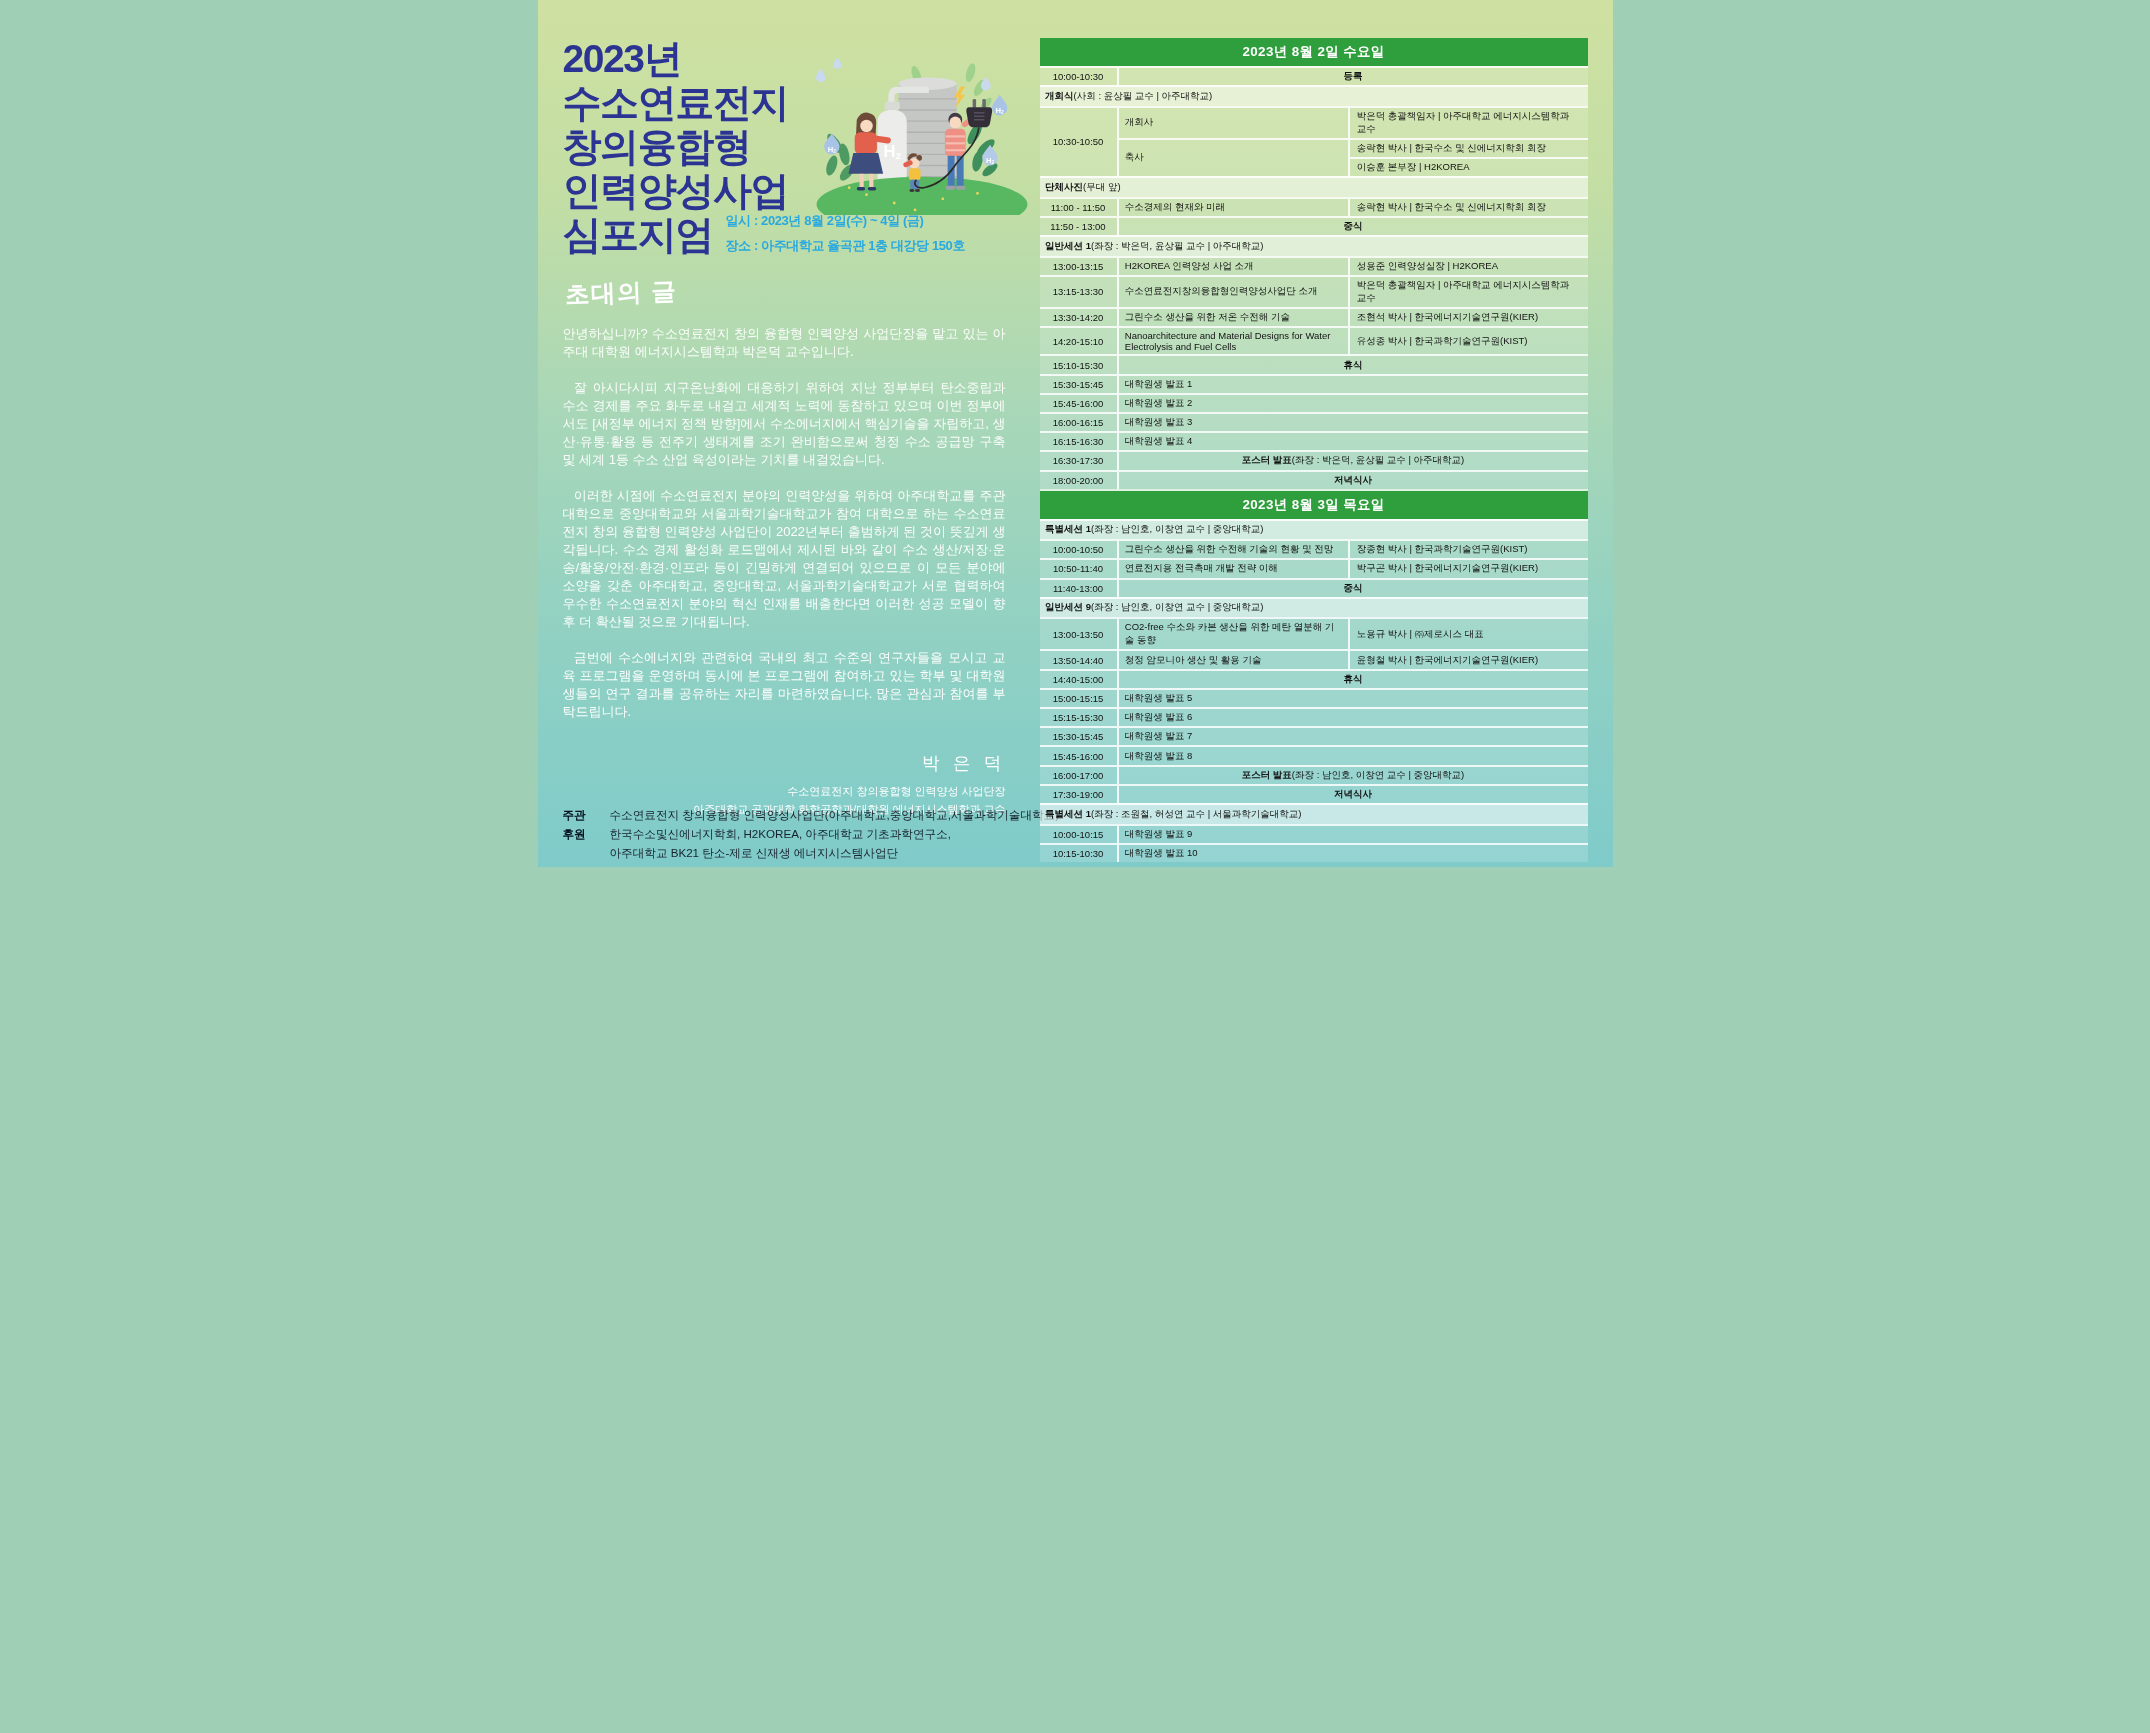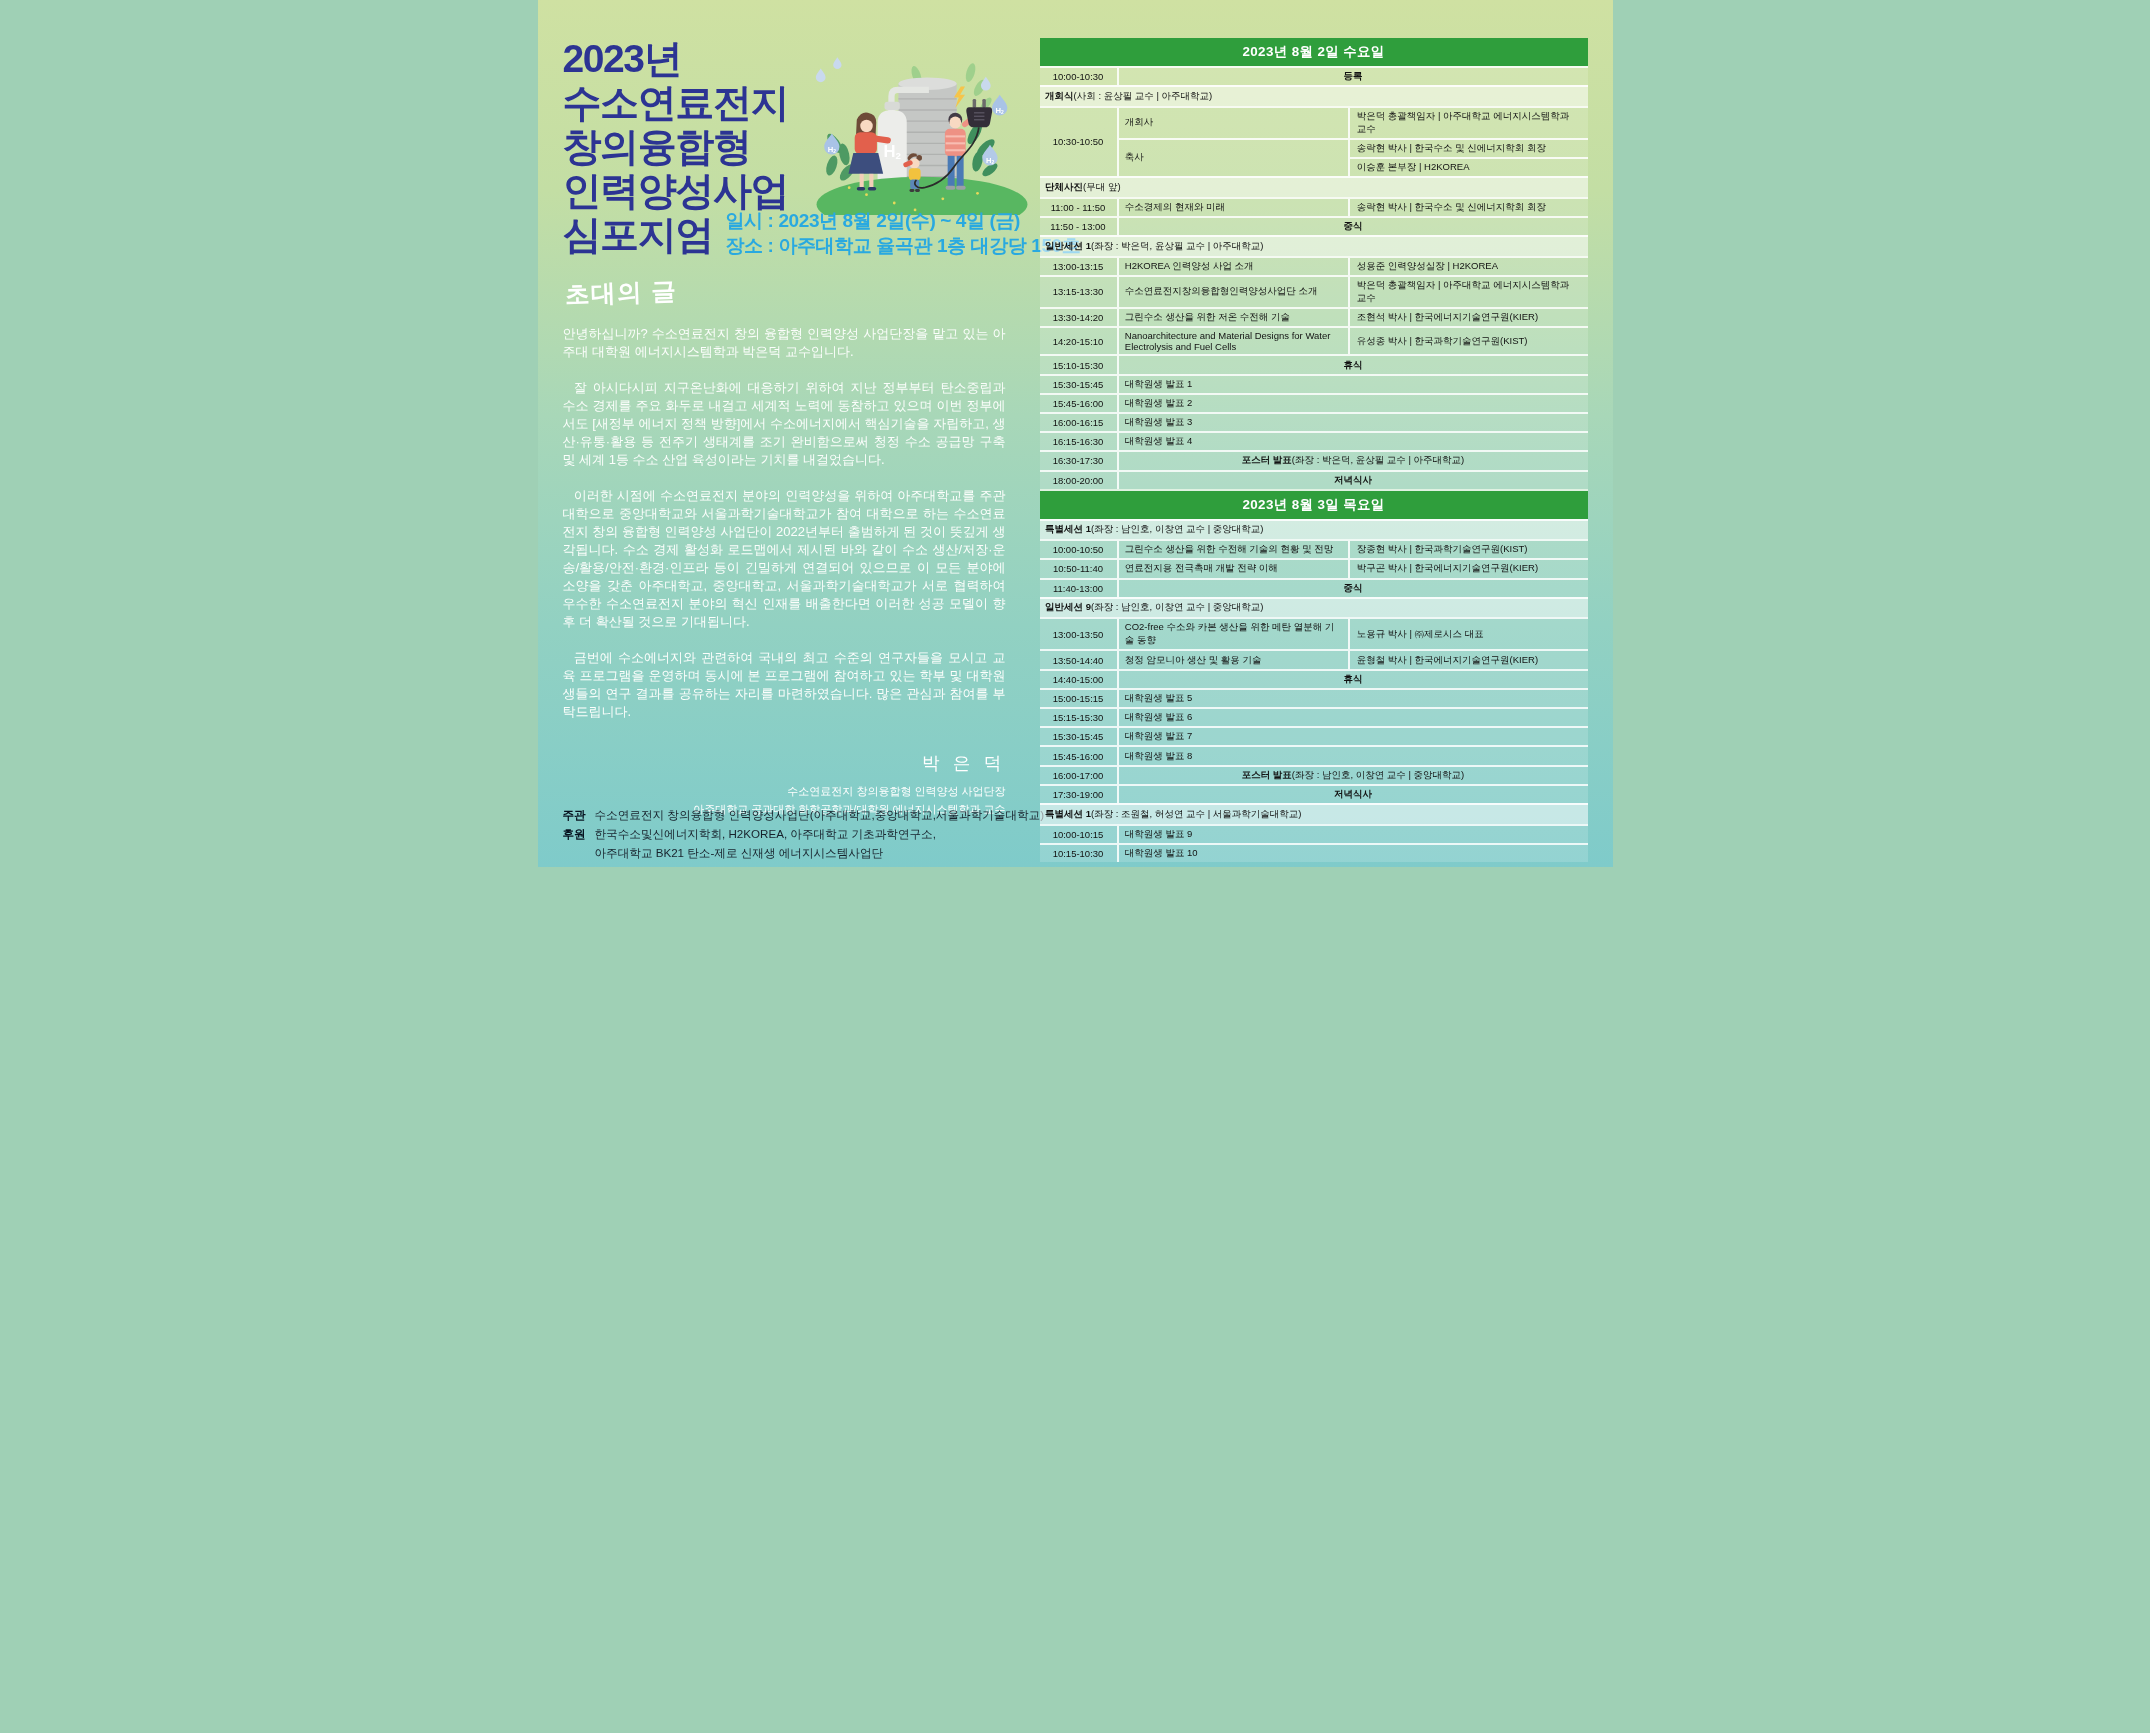--- a/index.html
+++ b/index.html
@@ -12,21 +12,21 @@
     background:linear-gradient(180deg,#cfe1a2 0%,#c3dea4 22%,#a8d7b8 48%,#92d1c2 72%,#7fcbca 100%);
   }
   
   #title{
     position:absolute;left:25px;top:37px;
     font-size:39px;line-height:44px;font-weight:800;letter-spacing:-1.4px;
     color:#2c3493;
   }
   #dates{
     position:absolute;left:188px;top:209px;
-    font-size:19px;line-height:24.6px;font-weight:700;
+    font-size:13px;line-height:24.6px;font-weight:700;
     color:#29a9e0;letter-spacing:-0.4px;
   }
   #invite-heading{
     position:absolute;left:27px;top:276px;
     font-size:24.6px;color:#ffffff;font-weight:600;
     transform:rotate(-2deg);letter-spacing:1.4px;
   }
   #paras{
     position:absolute;left:25px;top:325px;width:443px;
     display:flex;flex-direction:column;gap:18px;
@@ -36,21 +36,21 @@
   #paras p{margin:0;}
   #paras p.ind{text-indent:11.2px;}
   #signature{
     position:absolute;left:25px;top:708px;width:443px;
     text-align:right;color:#ffffff;
   }
   #signer-name{font-size:17.6px;letter-spacing:4.2px;margin-bottom:8.4px;margin-top:43px;}
   .sig-line{font-size:11px;line-height:17.6px;}
   #org{
     position:absolute;left:25px;top:805px;
-    display:grid;grid-template-columns:32px auto;column-gap:0;
+    display:grid;grid-template-columns:32px auto;column-gap:15px;
     font-size:11.6px;line-height:19px;color:#17222c;
   }
   #org .lbl{font-weight:800;color:#06121f;}
   
   #sched{
     position:absolute;left:502px;top:38px;width:548px;
     display:flex;flex-direction:column;
     color:#121212;
   }
   .row{border-top:2.1px solid rgba(255,255,255,0.85);}

